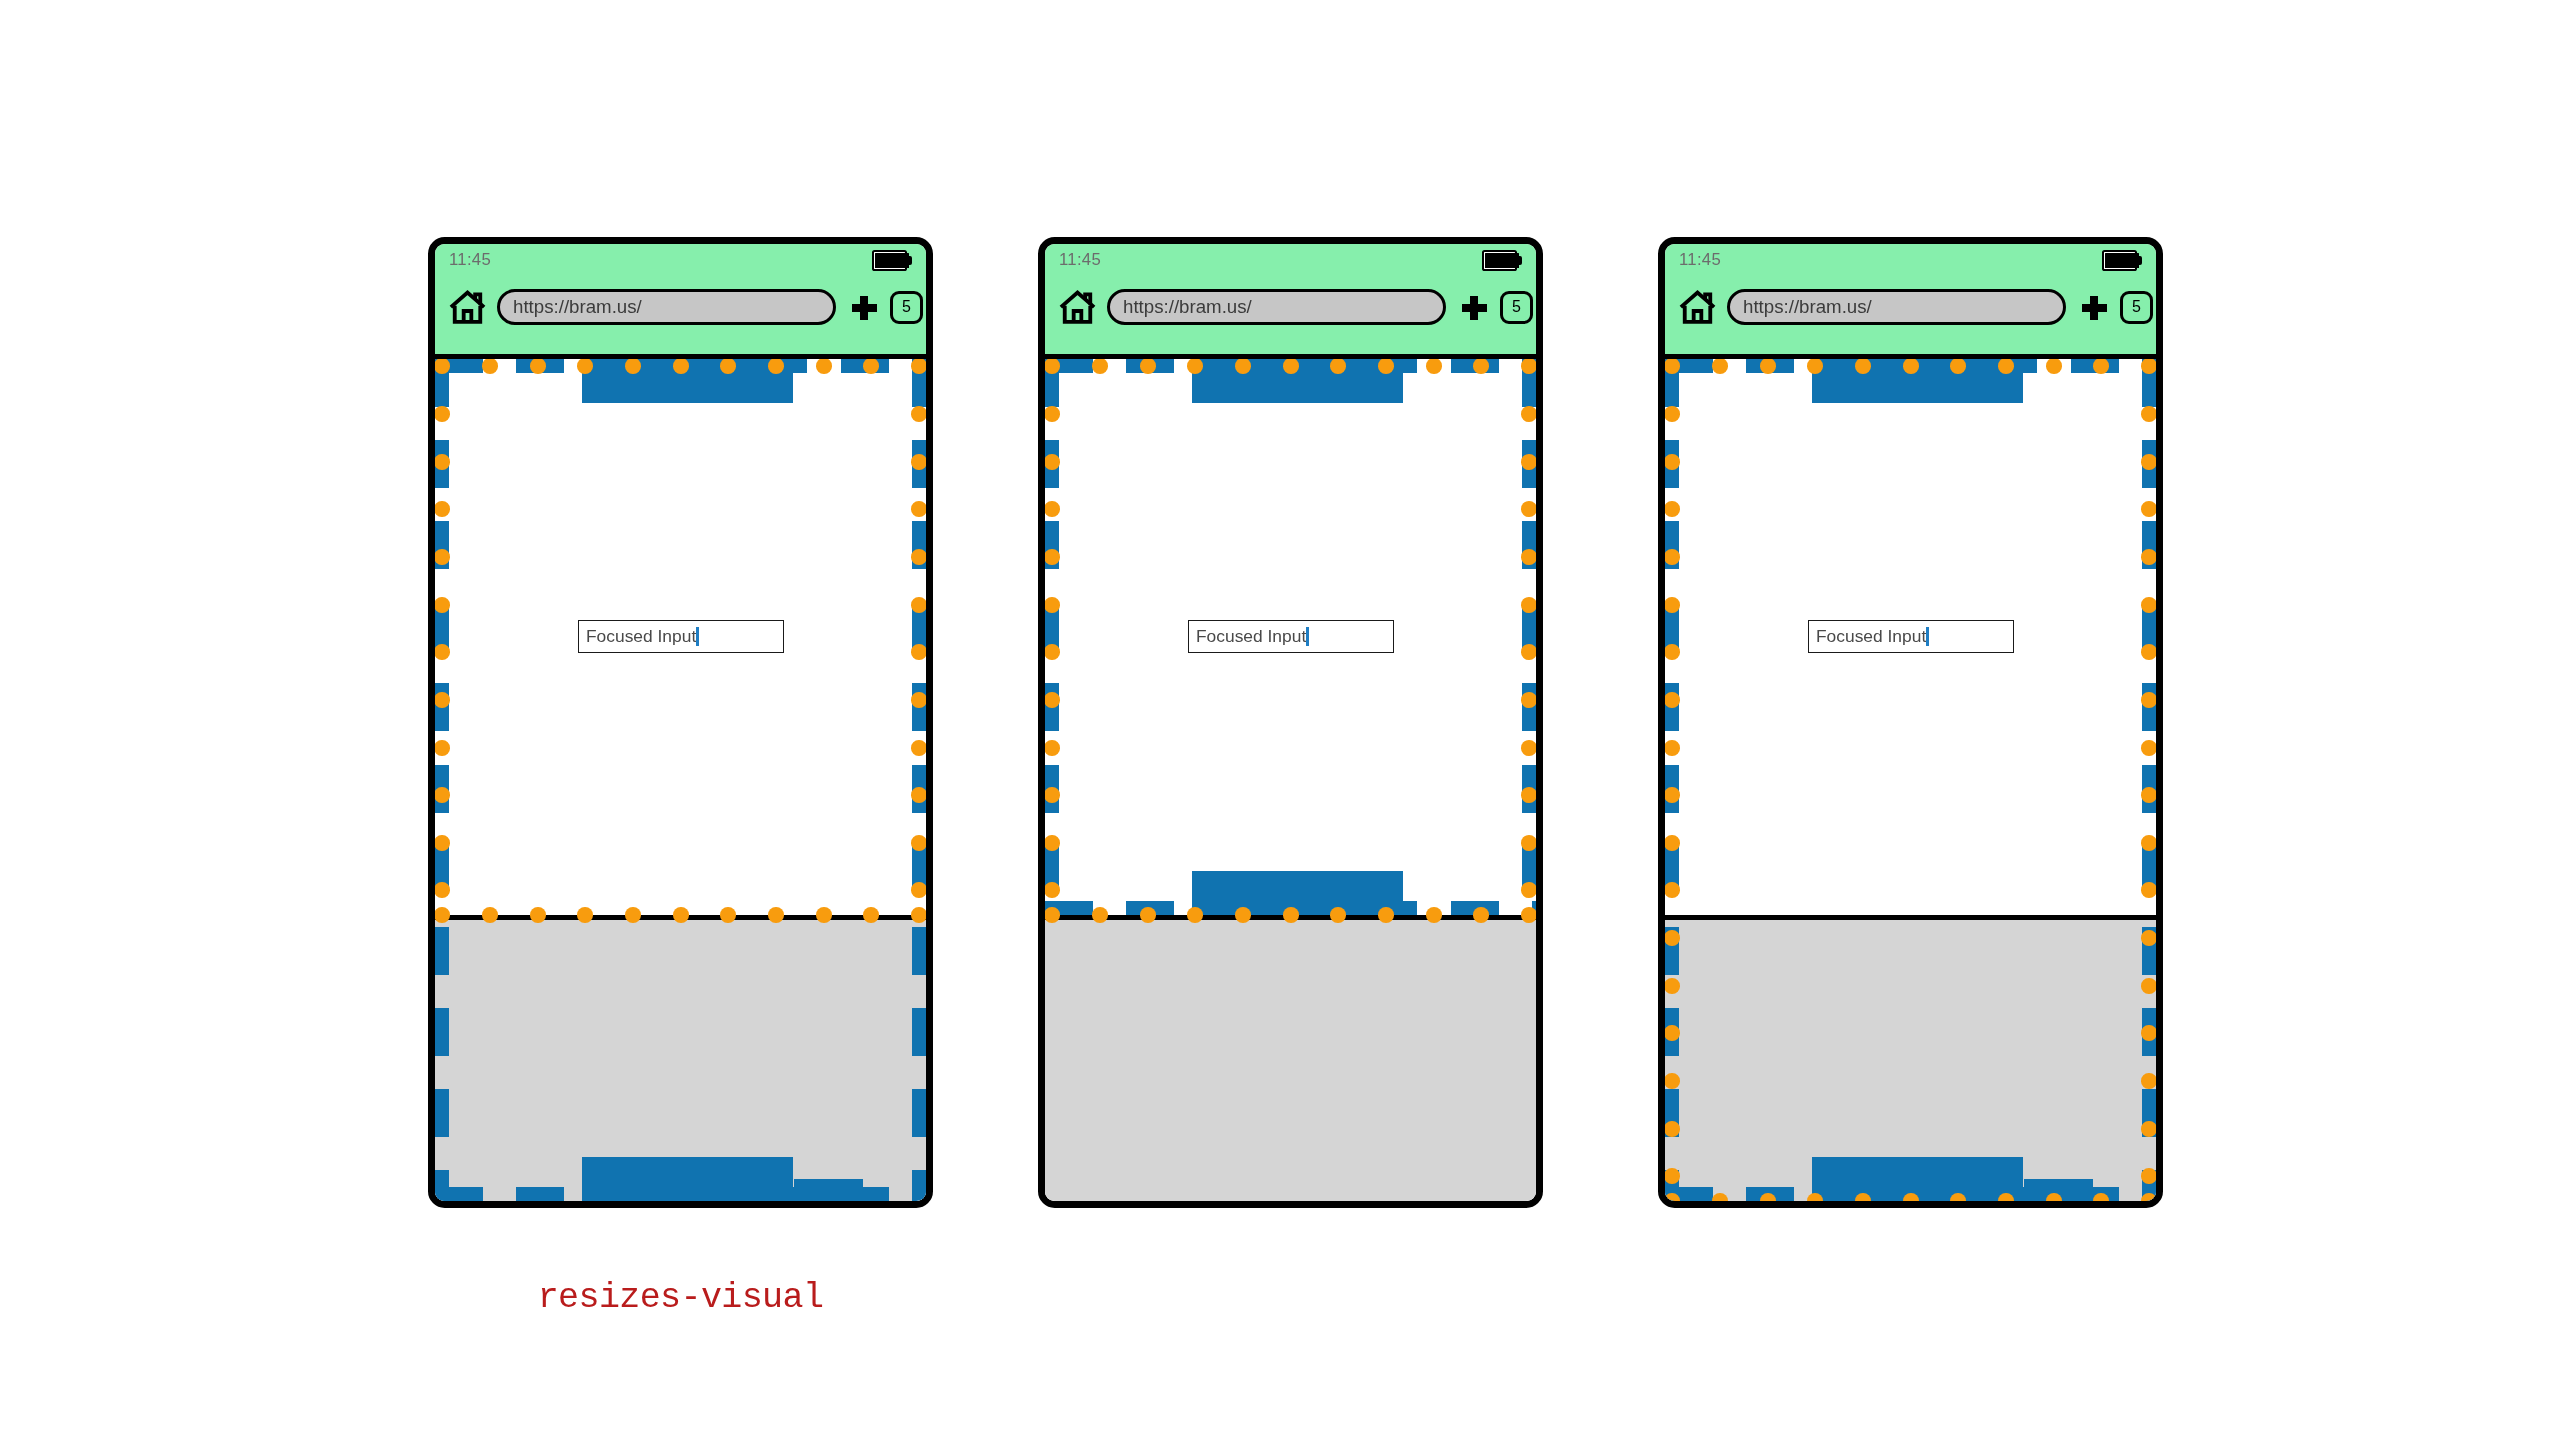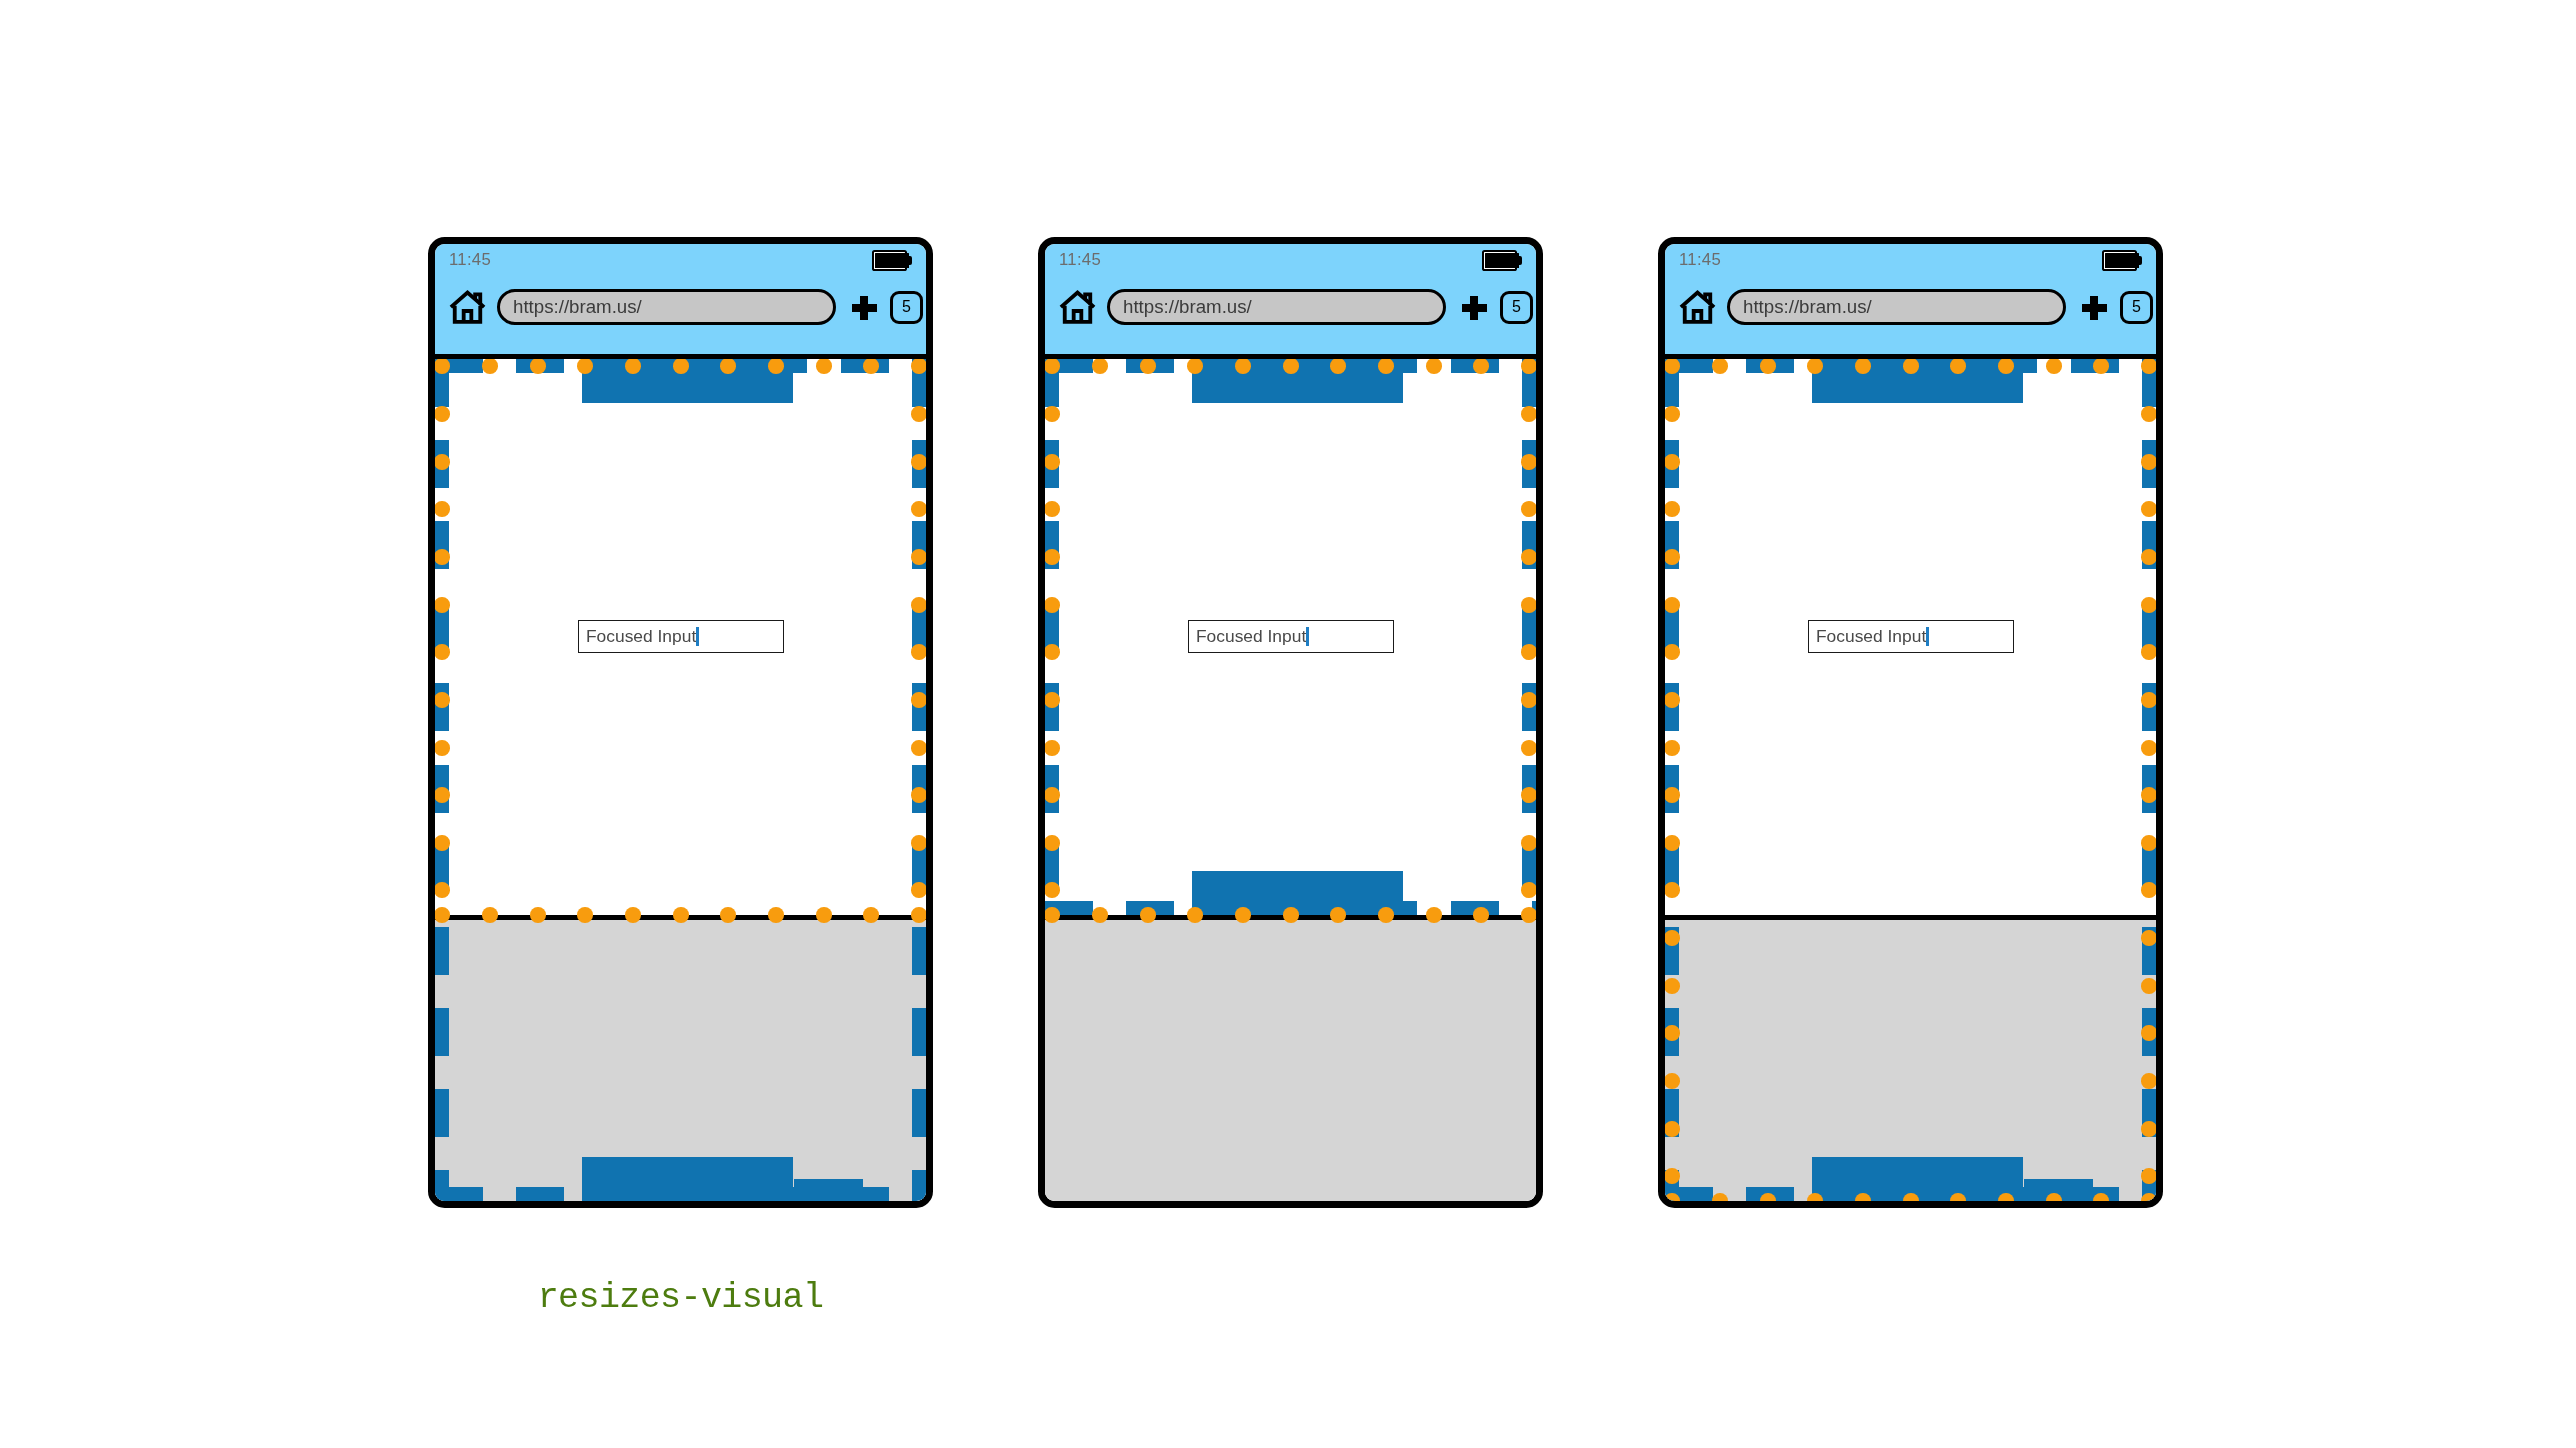--- a/index.html
+++ b/index.html
@@ -8,21 +8,21 @@
     font-family:"Liberation Sans",sans-serif;
     position:relative;overflow:hidden;
   }
   .stage{position:absolute;inset:0;}
 
   
   .phone{position:absolute;box-sizing:border-box;
     border:7px solid #000000;border-radius:16.7px;background:#ffffff;overflow:hidden;}
 
   
-  .chrome{position:absolute;left:0;right:0;top:0;height:115px;background:#7dd3fc;
+  .chrome{position:absolute;left:0;right:0;top:0;height:115px;background:#86efac;
     border-bottom:5.8px solid #000000;box-sizing:border-box;}
   .statusbar{position:absolute;left:0;right:0;top:0;height:35px;}
   .clock{position:absolute;left:14px;top:6.4px;font-size:16.7px;color:#6c6c6c;letter-spacing:0.3px;}
   .battery{position:absolute;right:14px;top:6.4px;width:40px;height:20.6px;}
   .battery .shell{position:absolute;left:0;top:0;width:35px;height:20.6px;border:2.6px solid #000;
     border-radius:2.6px;box-sizing:border-box;background:#fff;}
   .battery .fill{position:absolute;left:2.6px;top:2.6px;right:2.6px;bottom:2.6px;background:#000;border-radius:0.6px;}
   .battery .nub{position:absolute;right:0;top:5.8px;width:5.2px;height:9px;background:#000;border-radius:0 1.9px 1.9px 0;}
 
   .toolbar{position:absolute;left:0;right:0;top:35px;bottom:0;}
@@ -45,21 +45,21 @@
   .pagelayer{position:absolute;left:0;right:0;}
   .blk{position:absolute;background:#1073b0;}
   .dash{position:absolute;background:#1073b0;}
   .dot{position:absolute;width:15.5px;height:15.5px;border-radius:50%;background:#f89c0e;}
   .inputbox{position:absolute;border:1.9px solid #1a1a1a;background:#fff;box-sizing:border-box;
     display:flex;align-items:center;}
   .inputbox span.txt{padding-left:7px;font-size:17.4px;color:#494949;white-space:nowrap;}
   .caret{width:2.6px;height:19.3px;background:#1f7ec4;}
 
   .caption{position:absolute;text-align:center;font-family:"Liberation Mono",monospace;
-    font-size:35px;color:#4d7c0f;letter-spacing:-0.6px;white-space:nowrap;}
+    font-size:35px;color:#b91c1c;letter-spacing:-0.6px;white-space:nowrap;}
 </style>
 </head>
 <body>
 
 <div class="stage">
     <div class="phone" title="Layout viewport keeps full height behind the keyboard; only the visual viewport shrinks." style="left: 428px; top: 237px; width: 505px; height: 971px;">
       <div class="chrome">
         <div class="statusbar">
           <div class="clock">11:45</div>
           <div class="battery">

